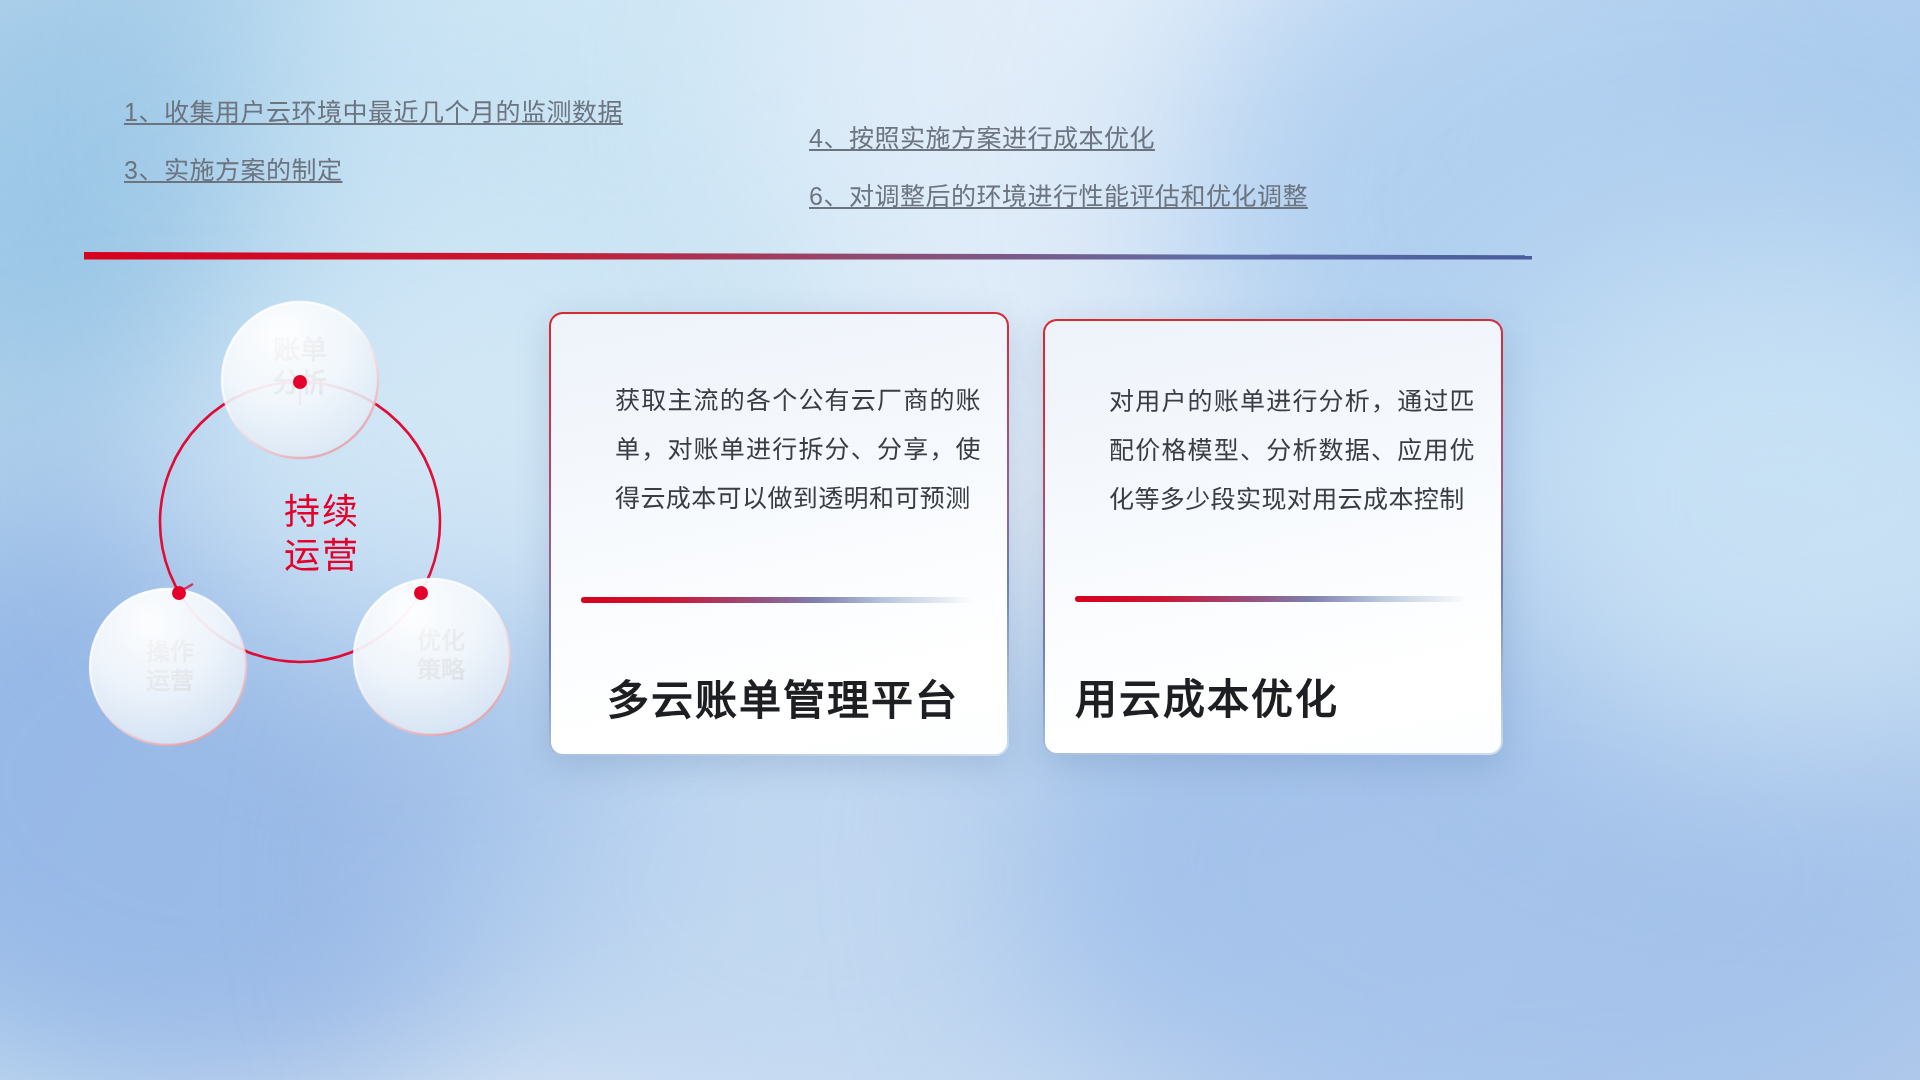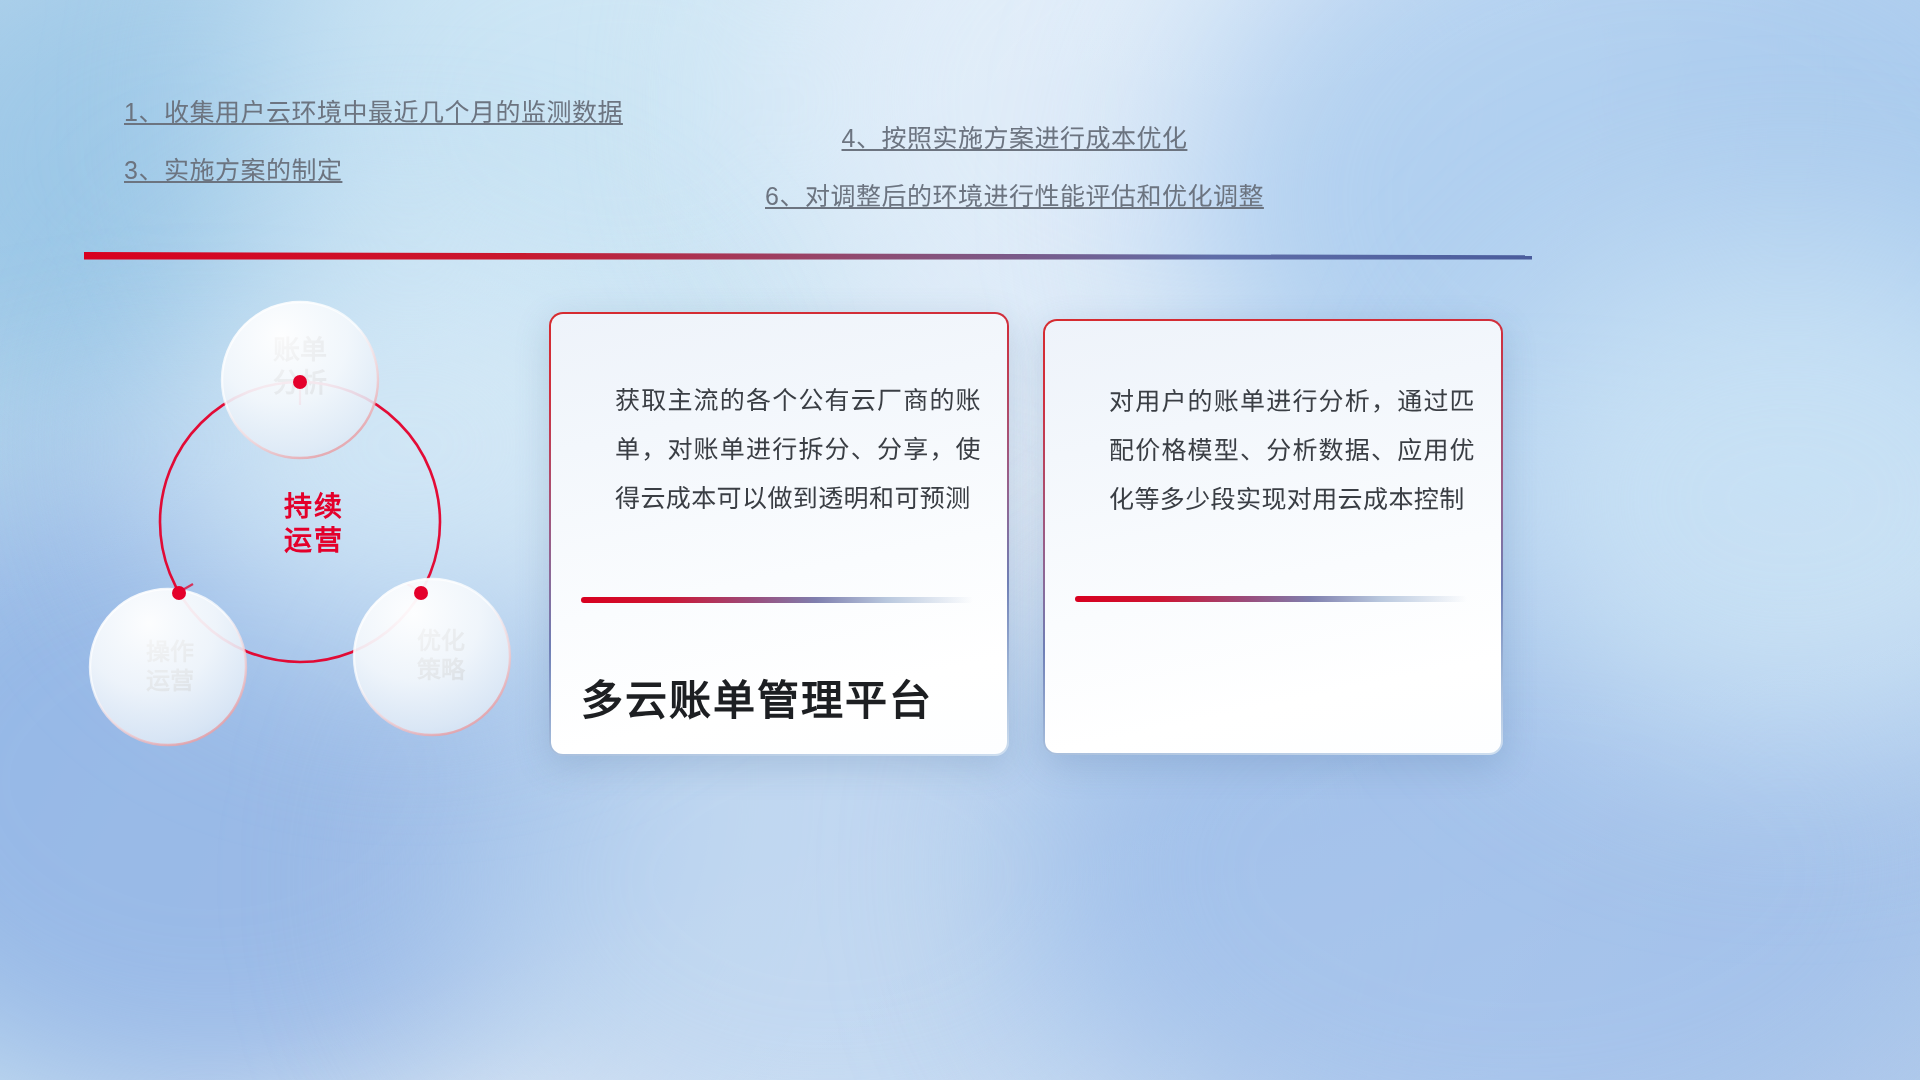--- a/index.html
+++ b/index.html
@@ -39,40 +39,40 @@
   .blob-i{width:520px;height:430px;left:150px;top:230px;background:rgba(212,233,247,.85);}
   .bg-sheen{
     position:absolute;inset:0;
     background:linear-gradient(160deg,rgba(255,255,255,.22) 0%,rgba(255,255,255,0) 38%,rgba(255,255,255,0) 62%,rgba(255,255,255,.12) 100%);
   }
 
   
   .steps{position:absolute;z-index:5;color:#6c7480;font-size:25px;line-height:1.0;letter-spacing:.5px;}
   .steps .step{white-space:nowrap;margin-bottom:33px;text-decoration:underline;}
   #steps-left{left:124px;top:100px;}
-  #steps-right{left:765px;top:126px;text-align:center;}
+  #steps-right{left:809px;top:126px;}
 
   
   #divider{
     position:absolute;left:84px;top:252px;width:1448px;height:9px;z-index:6;
   }
 
   
   #venn{position:absolute;left:75px;top:285px;width:470px;height:480px;z-index:6;}
   #venn svg{position:absolute;left:0;top:0;}
   .lbl{
     position:absolute;text-align:center;color:#2b2b2b;
     font-weight:700;line-height:1.22;white-space:pre-line;
   }
   #lbl-bill{left:225px;top:334px;width:150px;font-size:27px;}
   #lbl-ops{left:100px;top:637px;width:140px;font-size:24px;}
   #lbl-policy{left:371px;top:626px;width:140px;font-size:24px;}
   #lbl-center{
-    left:234px;top:490px;width:160px;font-size:28px;color:#e4002b;
-    font-weight:700;letter-spacing:2px;
+    left:242px;top:490px;width:160px;font-size:36px;color:#e4002b;
+    font-weight:400;letter-spacing:2px;
   }
 
   
   .card{
     position:absolute;z-index:7;
     border-radius:14px;
     padding:2px;
     background:linear-gradient(172deg,#d62b2f 0%,#cf2f3e 16%,#9a5c86 44%,#6f7fb5 66%,#9fb7d8 84%,#cfdff0 100%);
     box-shadow:0 10px 34px rgba(70,104,150,.22);
   }
@@ -97,21 +97,21 @@
     background:linear-gradient(90deg,#d8001f 0%,#cd1533 22%,#9a4d7c 44%,#7f7fae 60%,#b9c8de 78%,rgba(232,238,246,0) 100%);
     border-radius:3px;
   }
   #card-1 .card-rule{top:283px;}
   #card-2 .card-rule{top:275px;}
 
   .card-title{
     position:absolute;left:30px;right:24px;
     font-size:42px;font-weight:800;color:#1d1f22;letter-spacing:2px;
   }
-  #card-1 .card-title{top:352px;}
+  #card-1 .card-title{top:352px;margin-left:26px;}
   #card-2 .card-title{top:344px;}
 </style>
 </head>
 <body>
 
 <div id="bg">
   <div class="bg-base"></div>
   <div class="bg-blob blob-a"></div>
   <div class="bg-blob blob-b"></div>
   <div class="bg-blob blob-c"></div>
@@ -193,14 +193,15 @@
     <div class="card-body">获取主流的各个公有云厂商的账单，对账单进行拆分、分享，使得云成本可以做到透明和可预测</div>
     <div class="card-rule"></div>
     <div class="card-title">多云账单管理平台</div>
   </div>
 </div>
 
 <div class="card" id="card-2">
   <div class="card-inner">
     <div class="card-body">对用户的账单进行分析，通过匹配价格模型、分析数据、应用优化等多少段实现对用云成本控制</div>
     <div class="card-rule"></div>
+    <div class="card-title">用云成本优化</div>
   </div>
 </div>
 
 </body></html>

